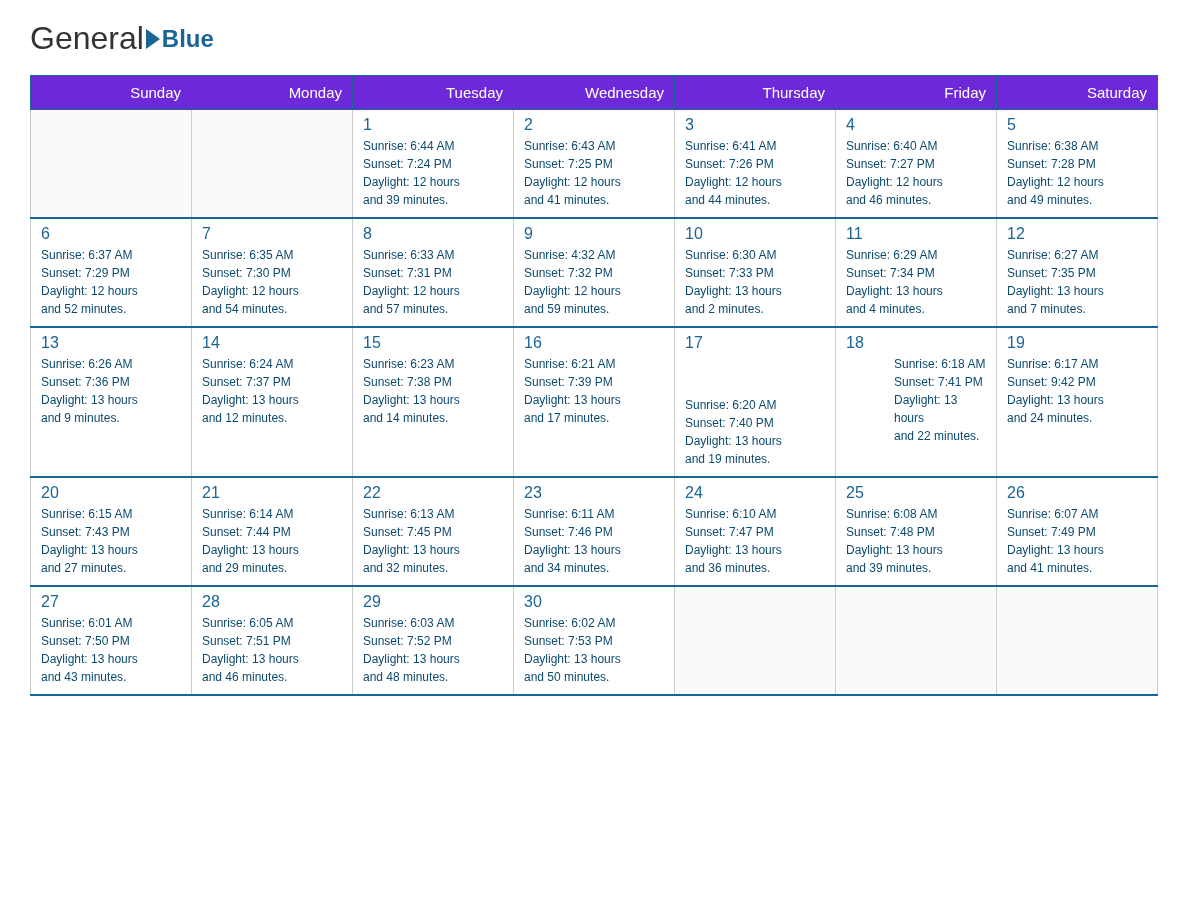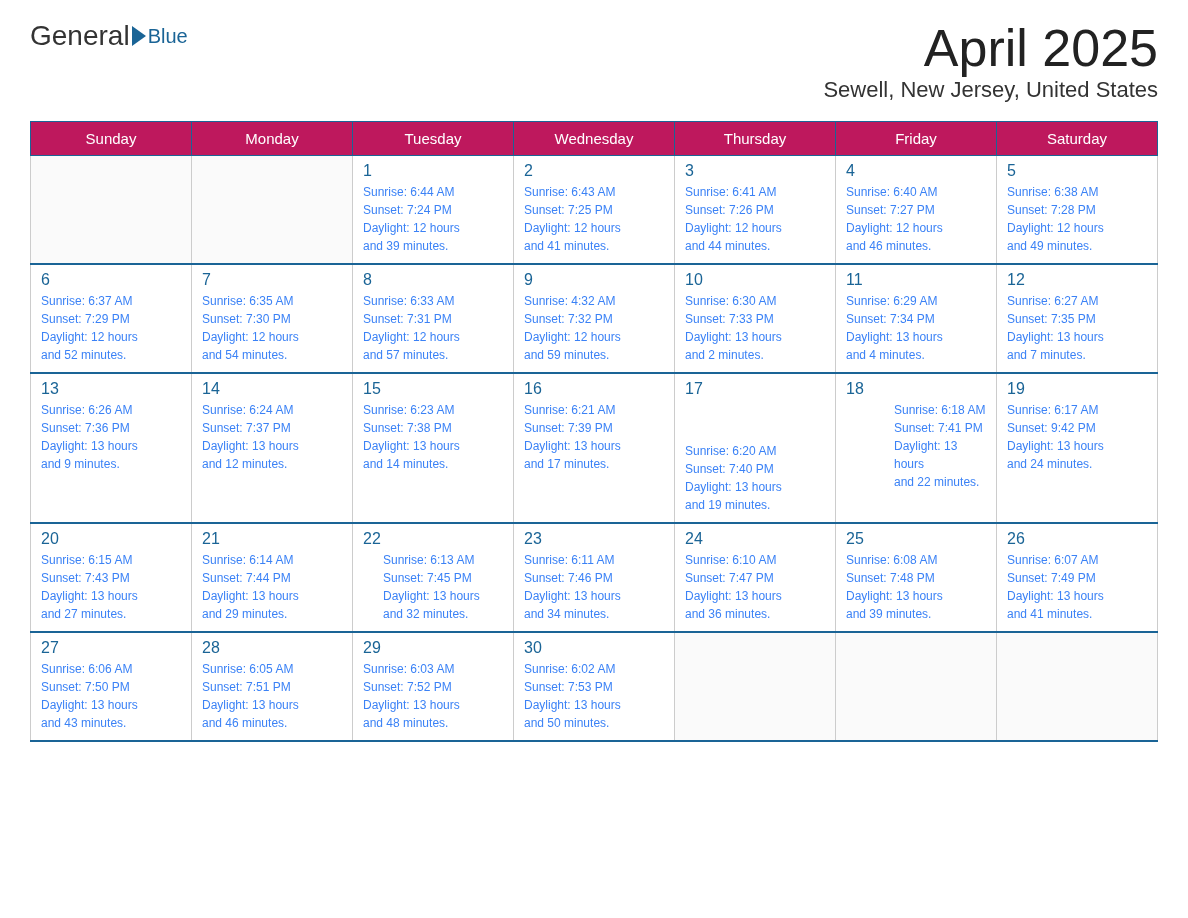--- a/index.html
+++ b/index.html
@@ -23,35 +23,36 @@
     }
     .logo-text {
       font-size: 28px;
       font-weight: normal;
       color: #333;
       display: flex;
       align-items: center;
     }
     .logo-general {
       color: #333;
-      font-size: 28px;
+      font-size: 32px;
     }
     .logo-arrow {
       display: inline-block;
       width: 0;
       height: 0;
       border-left: 14px solid #1a6496;
       border-top: 10px solid transparent;
       border-bottom: 10px solid transparent;
       margin: 0 2px;
       vertical-align: middle;
     }
     .logo-blue {
       color: #1a6496;
-      font-size: 20px;
+      font-size: 24px;
+      font-weight: bold;
     }
     .title-block {
       text-align: right;
     }
     .month-title {
       font-size: 52px;
       font-weight: normal;
       color: #222;
       line-height: 1.1;
     }
@@ -59,69 +60,65 @@
       font-size: 22px;
       color: #333;
       font-weight: normal;
     }
     table {
       width: 100%;
       border-collapse: collapse;
       table-layout: fixed;
     }
     thead tr th {
-      background-color: #be185d;
+      background-color: #6d28d9;
       color: #ffffff;
       padding: 8px 10px;
       font-size: 15px;
       font-weight: normal;
-      text-align: center;
+      text-align: right;
       border: 1px solid #1a6496;
     }
     tbody tr td {
       vertical-align: top;
       padding: 6px 10px 8px 10px;
       border: 1px solid #cccccc;
       font-size: 12.5px;
       color: #333;
       height: 100px;
     }
     tbody tr td .day-num {
       font-size: 16px;
       color: #1a6496;
       font-weight: normal;
       display: block;
       margin-bottom: 3px;
     }
     tbody tr td .day-info {
       font-size: 12px;
-      color: #3b82f6;
+      color: #0c4a6e;
       line-height: 1.5;
     }
     tbody tr {
       border-bottom: 2px solid #1a6496;
     }
     tbody tr td.empty {
       background: #fafafa;
     }
   </style>
 </head>
 <body>
 
 <div class="header">
   <div class="logo">
     <div class="logo-text">
       <span class="logo-general">General</span>
       <span class="logo-arrow"></span>
       <span class="logo-blue">Blue</span>
     </div>
-  </div>
-  <div class="title-block">
-    <div class="month-title">April 2025</div>
-    <div class="location-title">Sewell, New Jersey, United States</div>
   </div>
 </div>
 
 <table>
   <thead>
     <tr>
     <th>Sunday</th>
         <th>Monday</th>
         <th>Tuesday</th>
         <th>Wednesday</th>
@@ -282,21 +279,21 @@
         </td>
         <td>
           <span class="day-num">21</span>
           <div class="day-info" style="white-space: pre-line;">Sunrise: 6:14 AM
 Sunset: 7:44 PM
 Daylight: 13 hours
 and 29 minutes.</div>
         </td>
         <td>
           <span class="day-num">22</span>
-          <div class="day-info" style="white-space: pre-line; margin-left: 20px;">Sunrise: 6:13 AM
+          <div class="day-info" style="white-space: pre-line;">Sunrise: 6:13 AM
 Sunset: 7:45 PM
 Daylight: 13 hours
 and 32 minutes.</div>
         </td>
         <td>
           <span class="day-num">23</span>
           <div class="day-info" style="white-space: pre-line;">Sunrise: 6:11 AM
 Sunset: 7:46 PM
 Daylight: 13 hours
 and 34 minutes.</div>
@@ -319,21 +316,21 @@
           <span class="day-num">26</span>
           <div class="day-info" style="white-space: pre-line;">Sunrise: 6:07 AM
 Sunset: 7:49 PM
 Daylight: 13 hours
 and 41 minutes.</div>
         </td>
       </tr>
       <tr>
         <td>
           <span class="day-num">27</span>
-          <div class="day-info" style="white-space: pre-line;">Sunrise: 6:06 AM
+          <div class="day-info" style="white-space: pre-line;">Sunrise: 6:01 AM
 Sunset: 7:50 PM
 Daylight: 13 hours
 and 43 minutes.</div>
         </td>
         <td>
           <span class="day-num">28</span>
           <div class="day-info" style="white-space: pre-line;">Sunrise: 6:05 AM
 Sunset: 7:51 PM
 Daylight: 13 hours
 and 46 minutes.</div>

